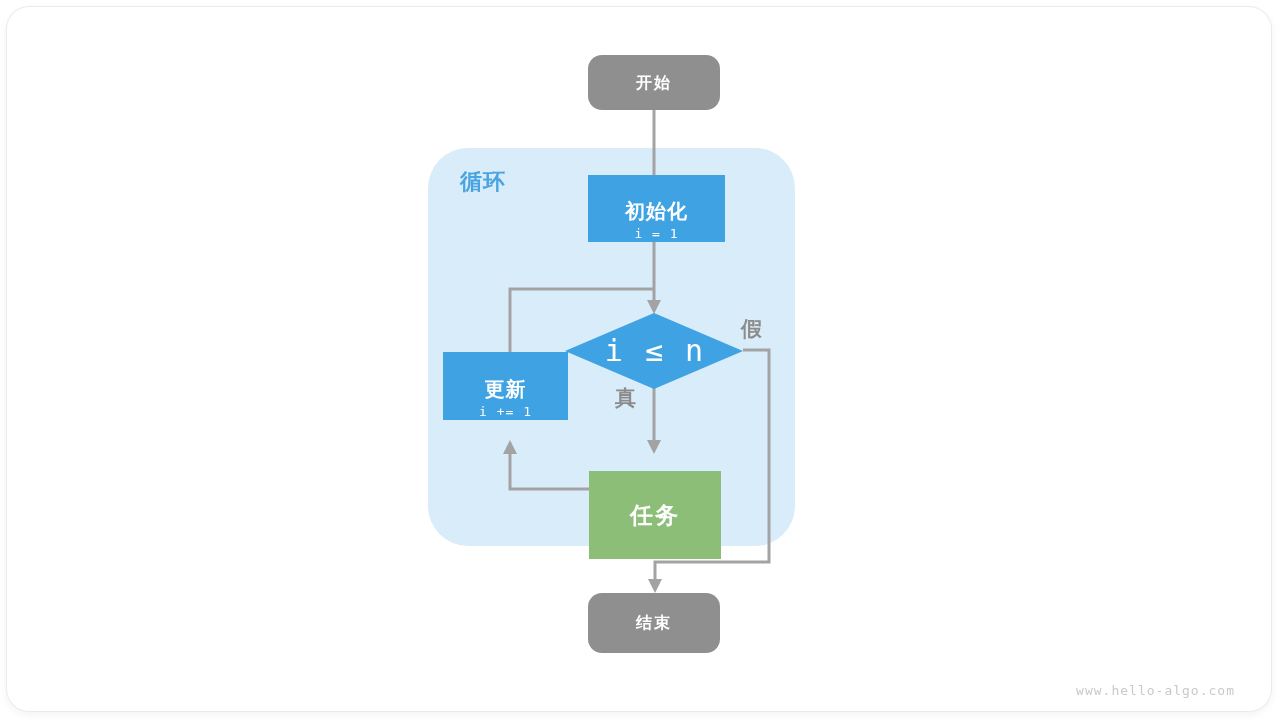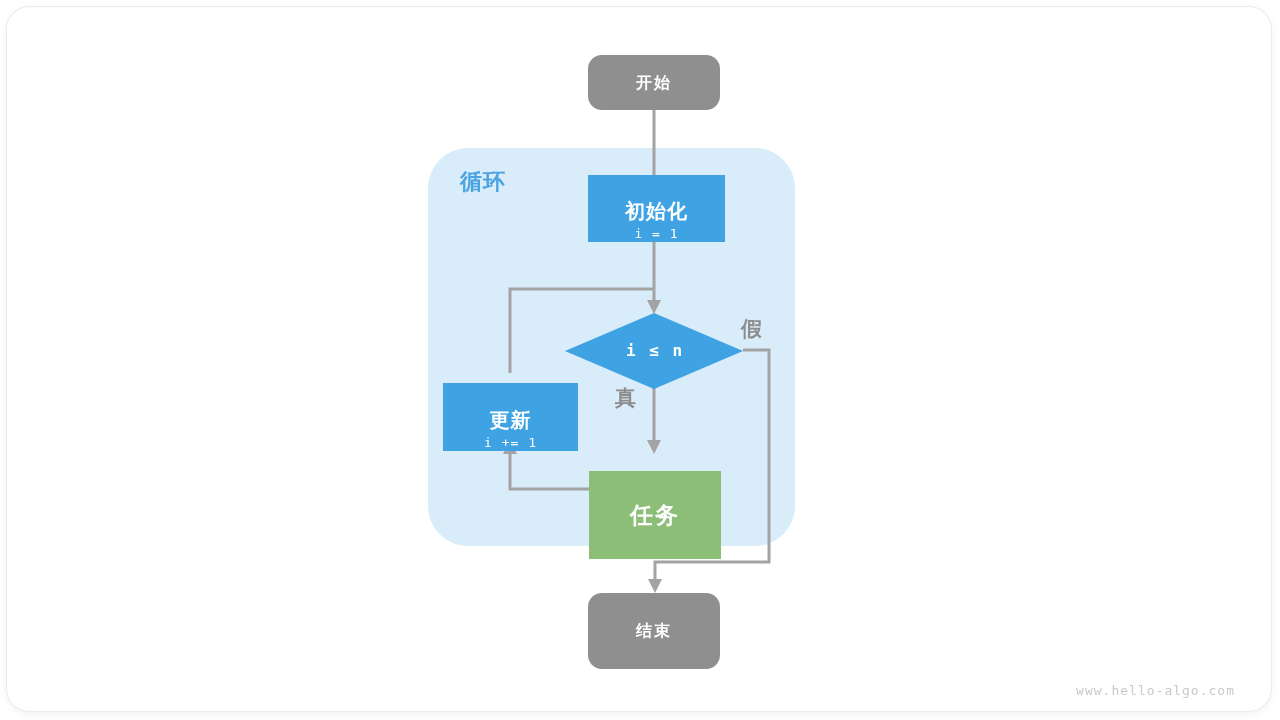--- a/index.html
+++ b/index.html
@@ -64,21 +64,21 @@
     font-weight: 400; font-size: 13px;
     letter-spacing: 1px; margin-top: 2px;
   }
 
   .diamond-wrap { left: 560px; top: 308px; width: 190px; height: 86px; }
   .cond-text {
     left: 560px; top: 308px; width: 190px; height: 84px;
     display: flex; align-items: center; justify-content: center;
     color: #ffffff;
     font-family: "DejaVu Sans Mono", "Liberation Mono", monospace;
-    font-weight: 700; font-size: 16px; letter-spacing: 2px;
+    font-weight: 400; font-size: 30px; letter-spacing: 2px;
   }
 
   .edge-label {
     position: absolute;
     font-size: 21px; font-weight: 700;
     color: var(--label-gray, #8C8C8C);
   }
   .true-label { left: 615px; top: 384px; }
   .false-label { left: 741px; top: 315px; }
 
@@ -121,29 +121,29 @@
 <div class="node blue-node" style="left:588px;top:175px;width:137px;height:67px;">
   <div>初始化</div>
   <div class="code">i = 1</div>
 </div>
 
 <svg class="abs diamond-wrap" viewBox="0 0 190 86">
   <polygon points="5,43 94,5 183,43 94,81" fill="#3EA2E3"></polygon>
 </svg>
 <div class="abs cond-text">i ≤ n</div>
 
-<div class="node blue-node" style="left:443px;top:383px;width:135px;height:68px;">
+<div class="node blue-node" style="left:443px;top:352px;width:125px;height:68px;">
   <div>更新</div>
   <div class="code">i += 1</div>
 </div>
 
 <div class="node green-node" style="left:589px;top:454px;width:132px;height:88px;margin-top:17px;">
   <div>任务</div>
 </div>
 
-<div class="node gray-node" style="left:588px;top:593px;width:132px;height:76px;">
+<div class="node gray-node" style="left:588px;top:593px;width:132px;height:60px;">
   <div>结束</div>
 </div>
 
 <div class="edge-label true-label">真</div>
 <div class="edge-label false-label">假</div>
 
 <div class="watermark">www.hello-algo.com</div>
 
 </body></html>

